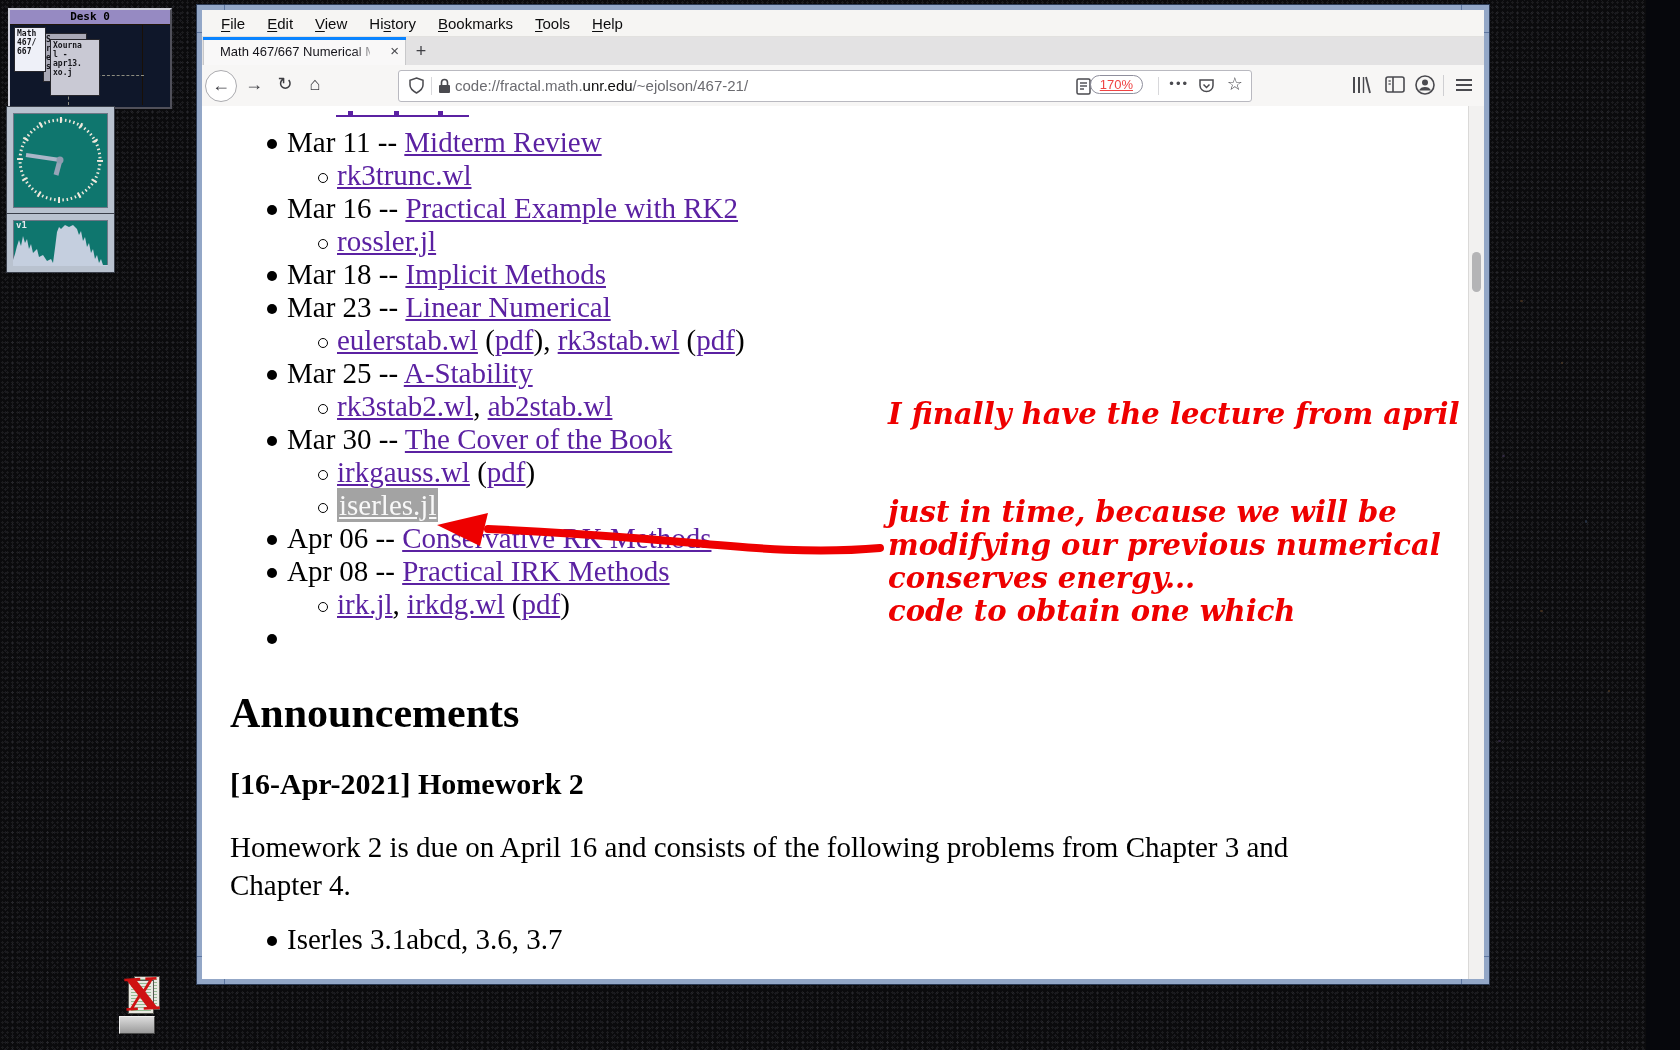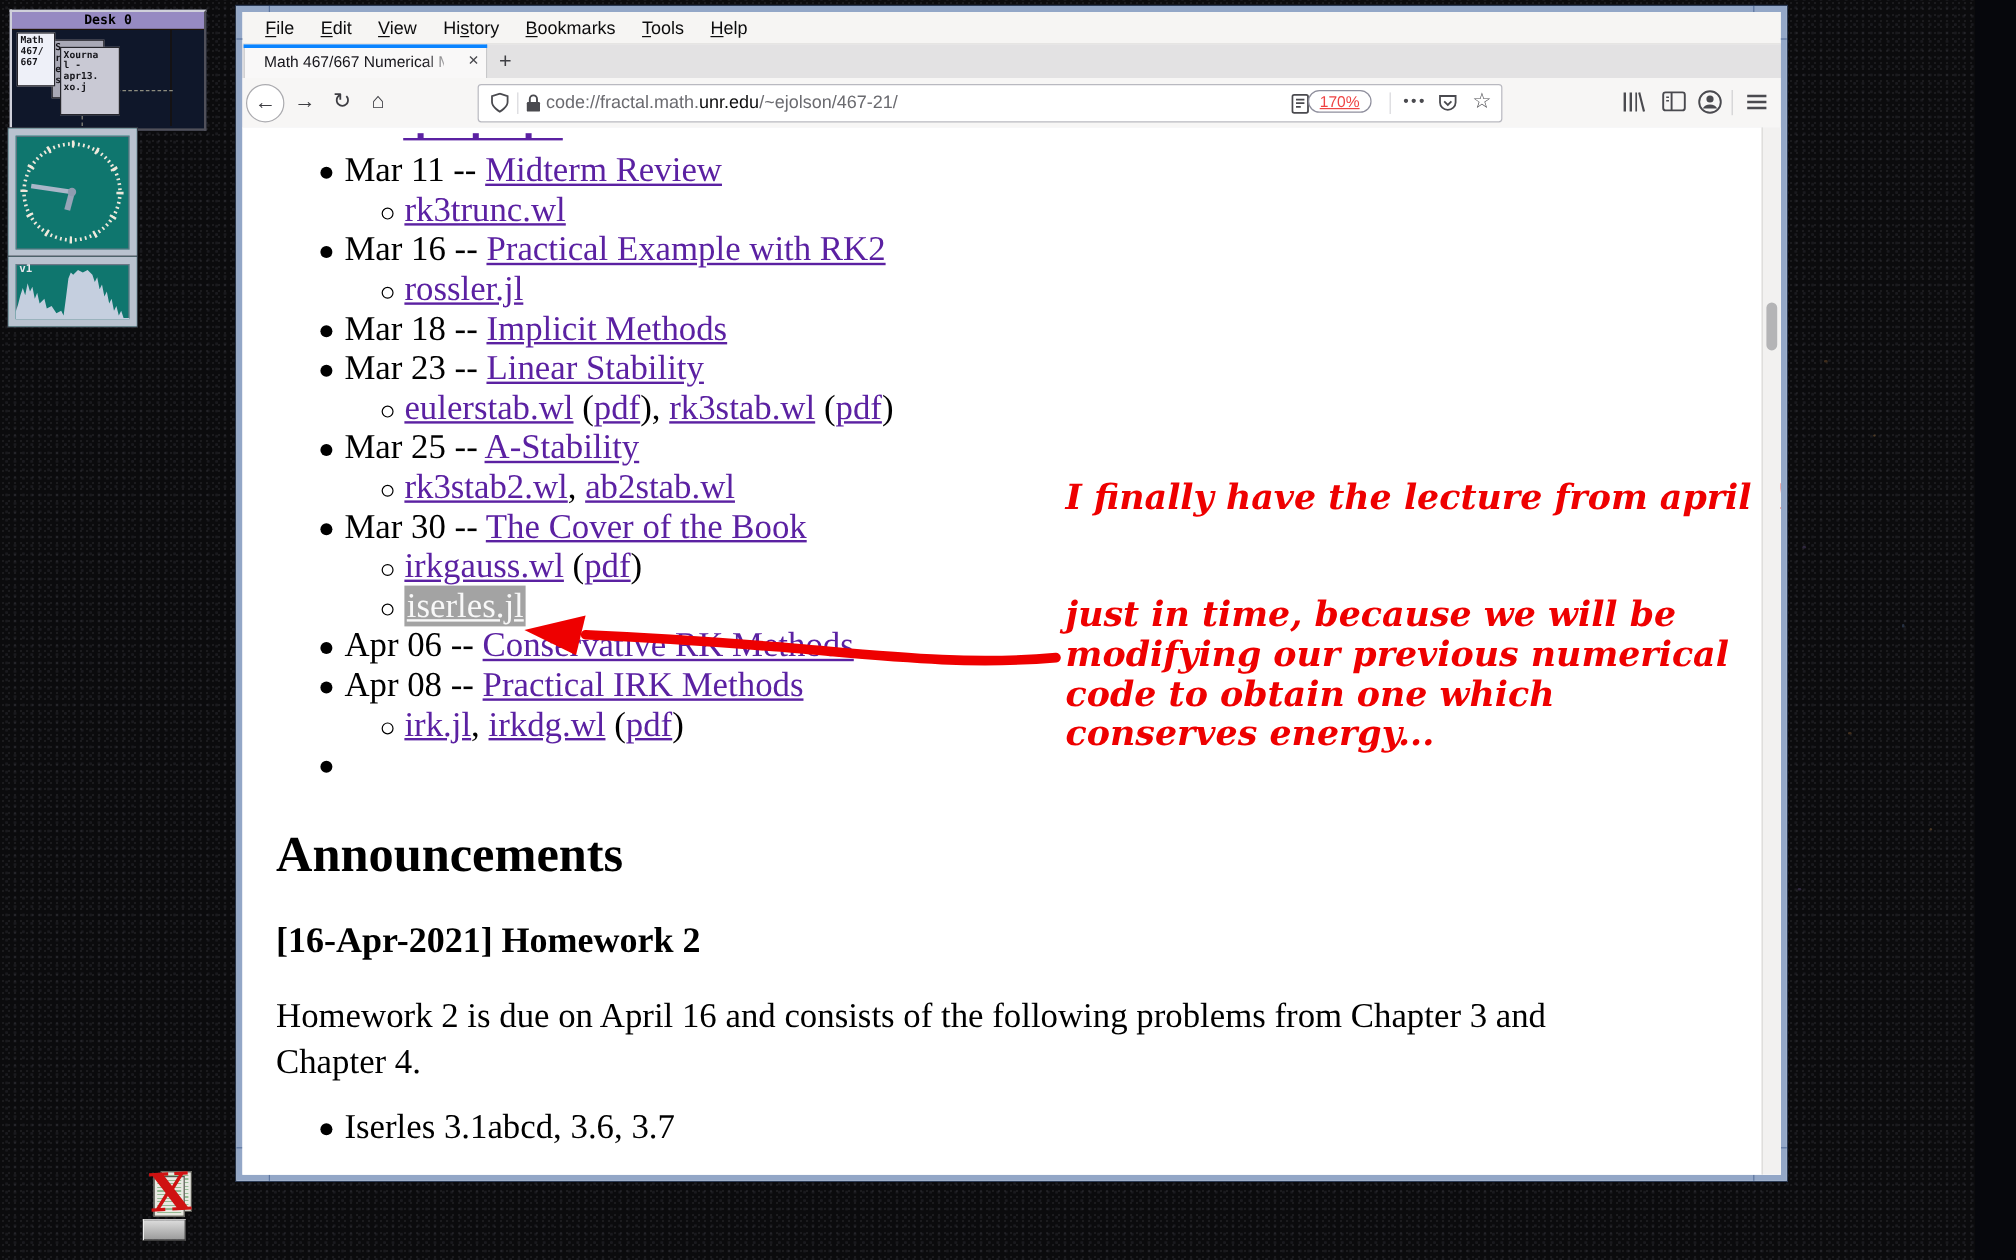--- a/index.html
+++ b/index.html
@@ -270,21 +270,21 @@
           <b style="left:58px;"></b>
           <b style="left:102px;"></b>
       </div>
 
       <div id="lecture-list">
           <div class="lrow main"><span class="fbullet"></span><span>Mar 11 -- </span><a class="plink">Midterm Review</a></div>
           <div class="lrow sub"><span class="obullet"></span><a class="plink">rk3trunc.wl</a></div>
           <div class="lrow main"><span class="fbullet"></span><span>Mar 16 -- </span><a class="plink">Practical Example with RK2</a></div>
           <div class="lrow sub"><span class="obullet"></span><a class="plink">rossler.jl</a></div>
           <div class="lrow main"><span class="fbullet"></span><span>Mar 18 -- </span><a class="plink">Implicit Methods</a></div>
-          <div class="lrow main"><span class="fbullet"></span><span>Mar 23 -- </span><a class="plink">Linear Stability</a></div>
+          <div class="lrow main"><span class="fbullet"></span><span>Mar 23 -- </span><a class="plink">Linear Numerical</a></div>
           <div class="lrow sub"><span class="obullet"></span><a class="plink">eulerstab.wl</a><span> (</span><a class="plink">pdf</a><span>)</span><span>, </span><a class="plink">rk3stab.wl</a><span> (</span><a class="plink">pdf</a><span>)</span></div>
           <div class="lrow main"><span class="fbullet"></span><span>Mar 25 -- </span><a class="plink">A-Stability</a></div>
           <div class="lrow sub"><span class="obullet"></span><a class="plink">rk3stab2.wl</a><span>, </span><a class="plink">ab2stab.wl</a></div>
           <div class="lrow main"><span class="fbullet"></span><span>Mar 30 -- </span><a class="plink">The Cover of the Book</a></div>
           <div class="lrow sub"><span class="obullet"></span><a class="plink">irkgauss.wl</a><span> (</span><a class="plink">pdf</a><span>)</span></div>
           <div class="lrow sub"><span class="obullet"></span><a class="plink sel">iserles.jl</a></div>
           <div class="lrow main"><span class="fbullet"></span><span>Apr 06 -- </span><a class="plink">Conservative RK Methods</a></div>
           <div class="lrow main"><span class="fbullet"></span><span>Apr 08 -- </span><a class="plink">Practical IRK Methods</a></div>
           <div class="lrow sub"><span class="obullet"></span><a class="plink">irk.jl</a><span>, </span><a class="plink">irkdg.wl</a><span> (</span><a class="plink">pdf</a><span>)</span></div>
           <div class="lrow main" style="height: 33px;">
@@ -299,22 +299,22 @@
         <span class="fbullet"></span>
         <span>Iserles 3.1abcd, 3.6, 3.7</span>
       </div>
 
       <div class="anno anno1">
         <div>I finally have the lecture from april 1</div>
       </div>
       <div class="anno anno2">
         <div>just in time, because we will be</div>
         <div>modifying our previous numerical</div>
+        <div>conserves energy...</div>
         <div>code to obtain one which</div>
-        <div>conserves energy...</div>
       </div>
       <svg class="arrow-svg" width="470" height="56">
         <path d="M448,38 C370,45 300,36 215,29 C150,24 100,21 56,19" fill="none" stroke="#ee0000" stroke-width="8" stroke-linecap="round"></path>
         <polygon points="5,15 56,3 48,36" fill="#ee0000"></polygon>
       </svg>
     </div>
     <div class="scroll-track">
       <div class="scroll-thumb"></div>
     </div>
   </div>

